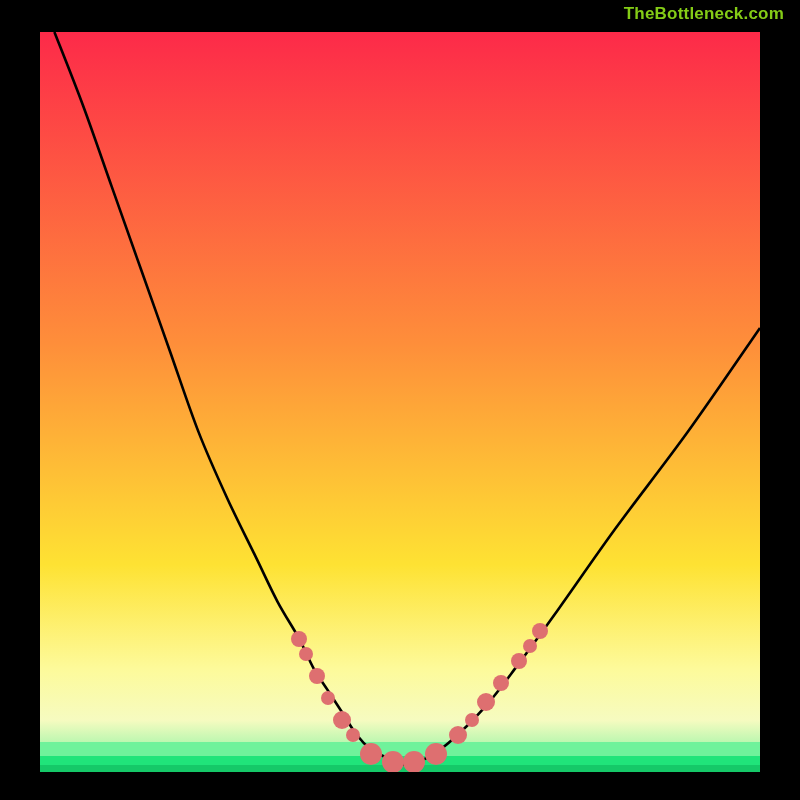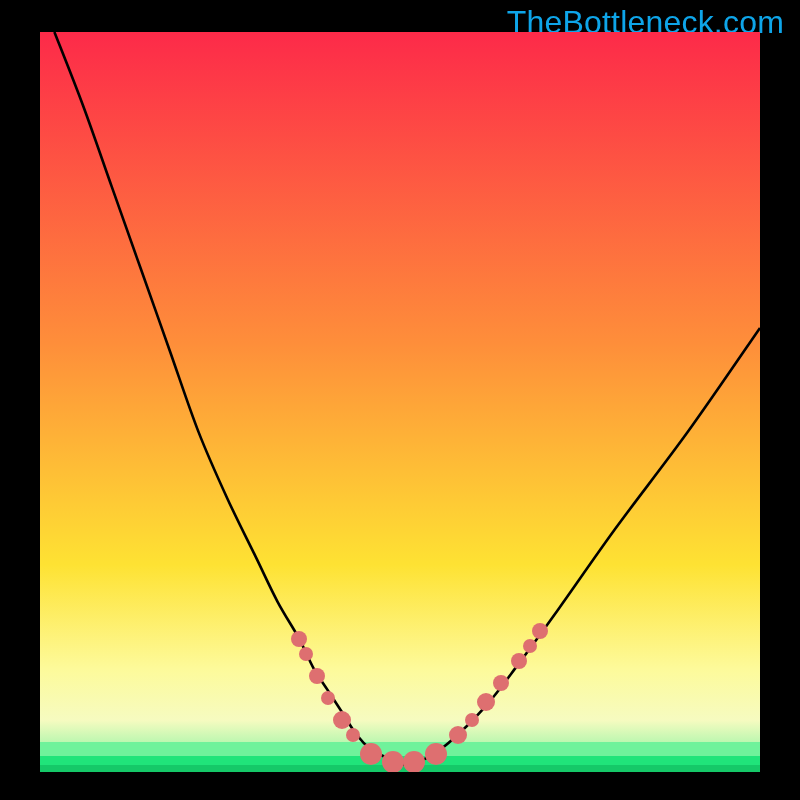--- a/index.html
+++ b/index.html
@@ -8,24 +8,24 @@
     position: relative;
     width: 800px;
     height: 800px;
     background: #000;
   }
   .watermark {
     position: absolute;
     top: 4px;
     right: 16px;
     font-family: Arial, Helvetica, sans-serif;
-    font-size: 32px;
-    color: #0ea5e9;
+    font-size: 17px;
+    color: #84cc16;
     letter-spacing: 0.2px;
-    font-weight: 400;
+    font-weight: 700;
   }
   .plot {
     position: absolute;
     left: 40px;
     top: 32px;
     width: 720px;
     height: 740px;
     overflow: hidden;
   }
   .gradient {

